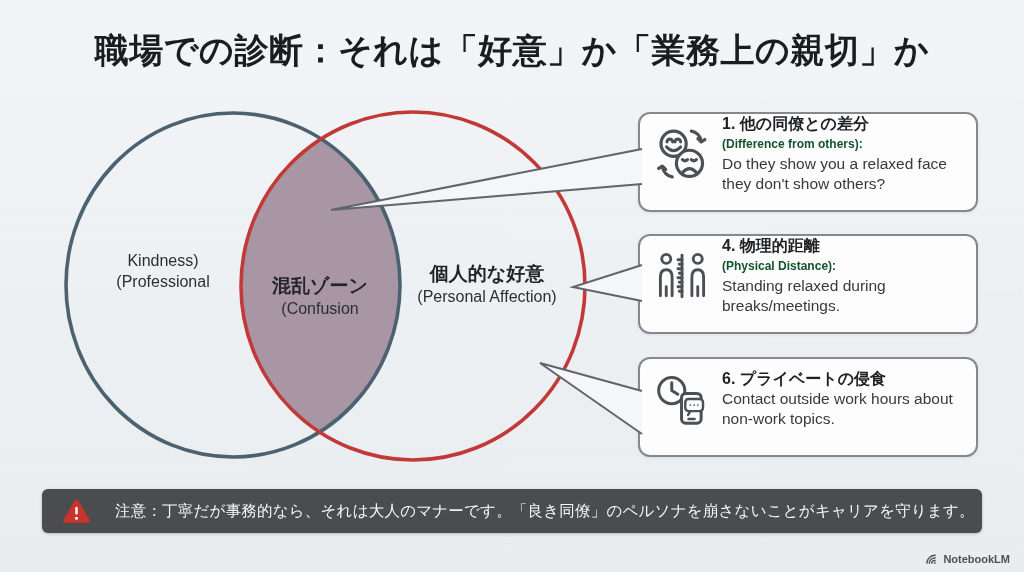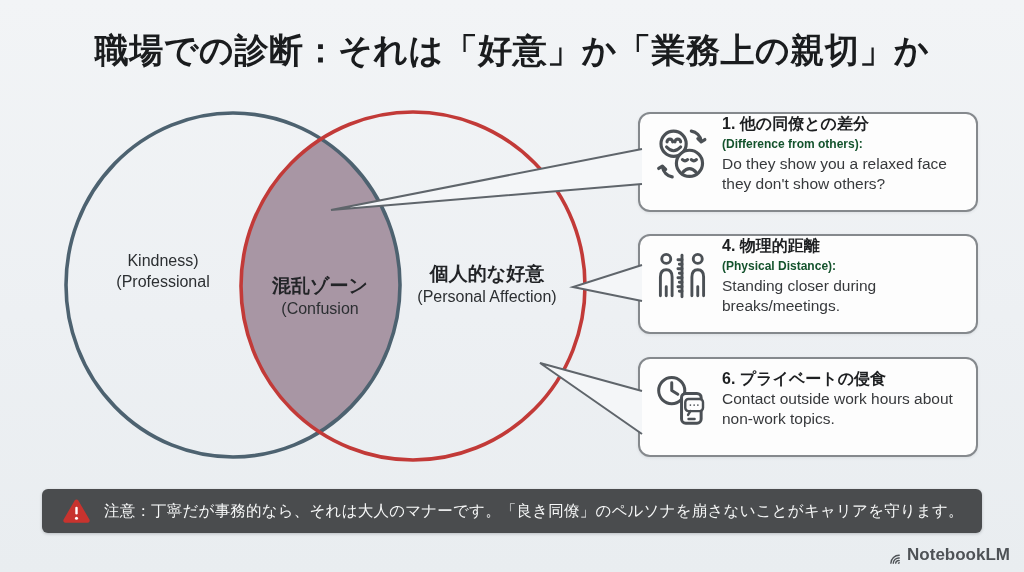--- a/index.html
+++ b/index.html
@@ -23,26 +23,26 @@
     box-shadow:0 1px 3px rgba(60,70,80,.10);
   }
   .callout .icn{flex:0 0 56px;display:flex;align-items:center;justify-content:center;}
   .callout .txt{flex:1;min-width:0;}
   .callout .hjp{font-size:16px;font-weight:700;color:#1d1f21;line-height:20px;}
   .callout .hen{font-size:12px;font-weight:700;color:#14532d;line-height:20px;}
   .callout .body{font-size:15.5px;font-weight:400;color:#37393c;line-height:20px;}
   .warnbar{
     position:absolute;left:42px;top:489px;width:940px;height:44px;box-sizing:border-box;
     background:#4a4c4e;border-radius:6px;display:flex;align-items:center;
-    padding:0 14px 0 20px;gap:13px;box-shadow:0 1px 3px rgba(40,45,50,.25);
+    padding:0 14px 0 20px;gap:24px;box-shadow:0 1px 3px rgba(40,45,50,.25);
   }
   .warnbar .wtxt{font-size:15.5px;color:#f7f8f8;font-weight:500;letter-spacing:.2px;white-space:nowrap;}
   .brand{
     position:absolute;right:14px;bottom:7px;display:flex;align-items:flex-end;gap:5px;
-    color:#4e5256;font-size:17px;font-weight:600;
+    color:#4e5256;font-size:11px;font-weight:600;
   }
 </style>
 </head>
 <body>
 
 <div class="stage">
 
   <h1 class="title">職場での診断：それは「好意」か「業務上の親切」か</h1>
 
   <svg class="layer" width="1024" height="572" viewBox="0 0 1024 572">
@@ -104,21 +104,21 @@
         <path d="M30,7 V53"></path>
         <path d="M25.5,12 H30 M27,17 H30 M25.5,22 H30 M27,27 H30 M25.5,32 H30 M27,37 H30 M25.5,42 H30 M27,47 H30"></path>
         <circle cx="47.5" cy="11" r="5"></circle>
         <path d="M41,52 V31 q0,-8 6.5,-8 q6.5,0 6.5,8 V52"></path>
         <path d="M47.5,42 V52"></path>
       </svg>
     </div>
     <div class="txt">
       <div class="hjp">4. 物理的距離</div>
       <div class="hen">(Physical Distance):</div>
-      <div class="body">Standing closer during breaks/meetings.</div>
+      <div class="body">Standing relaxed during breaks/meetings.</div>
     </div>
   </div>
 
   <div class="callout" style="top:357px;">
     <div class="icn">
       <svg width="56" height="56" viewBox="0 0 60 60" fill="none" stroke="#4b5055" stroke-width="3.2" stroke-linecap="round" stroke-linejoin="round">
         <circle cx="19" cy="21" r="14"></circle>
         <path d="M19,12.5 V21 L25.5,25"></path>
         <rect x="29.5" y="24" width="21" height="32" rx="4.5" fill="#fdfdfd"></rect>
         <rect x="33.5" y="30" width="19" height="13" rx="3.5" fill="#fdfdfd" stroke-width="2.6"></rect>

